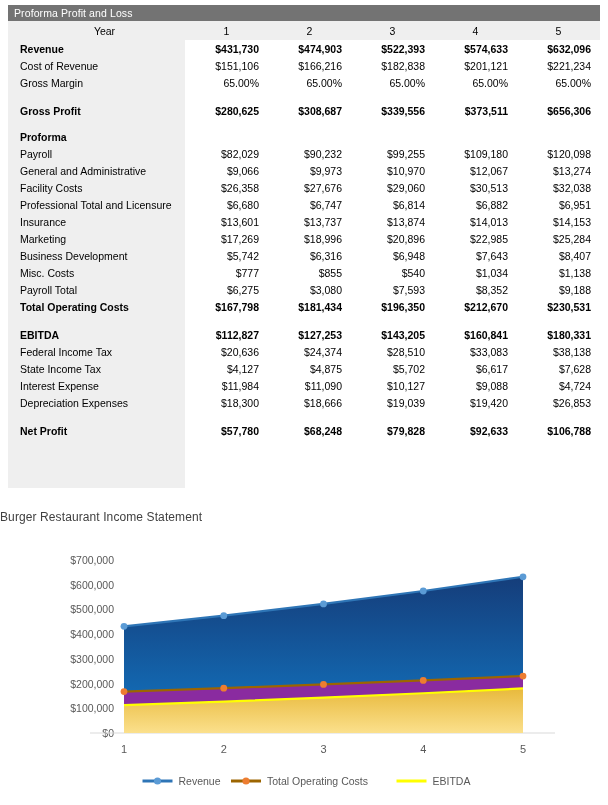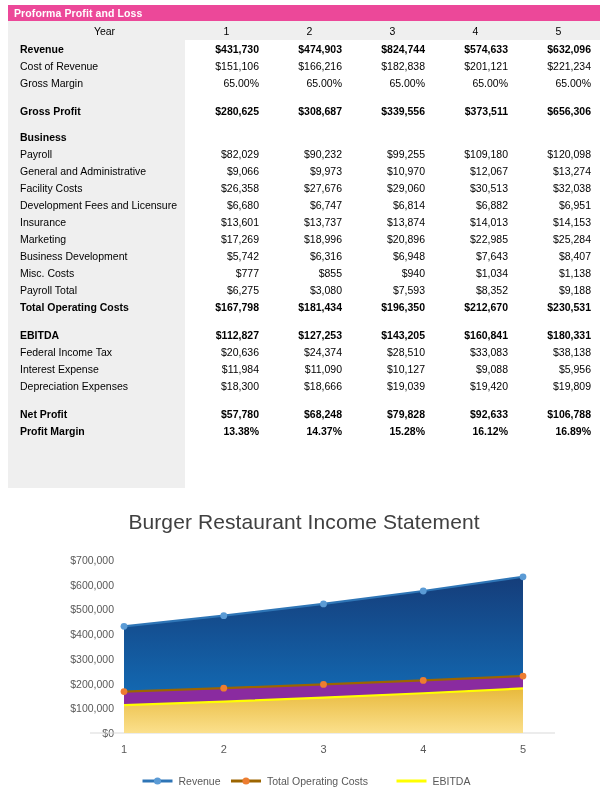--- a/index.html
+++ b/index.html
@@ -22,24 +22,24 @@
     width: 608px;
     height: 500px;
   }
 
   .title-bar {
     position: absolute;
     left: 8px;
     top: 5px;
     width: 592px;
     height: 16px;
-    background: #ec4899;
+    background: #737373;
     color: #ffffff;
     font-size: 10.5px;
-    font-weight: bold;
+    font-weight: normal;
     line-height: 16px;
     padding-left: 6px;
     box-sizing: border-box;
     letter-spacing: .1px;
     white-space: nowrap;
     overflow: hidden;
   }
 
   
   .hdr-band {
@@ -106,22 +106,22 @@
     left: 0;
     top: 500px;
     width: 608px;
     height: 305px;
   }
   #chart-title {
     position: absolute;
     left: 0;
     top: 10px;
     width: 608px;
-    text-align: center;
-    font-size: 21px;
+    text-align: left;
+    font-size: 12px;
     color: #404040;
     letter-spacing: .1px;
   }
   #chart-svg {
     position: absolute;
     left: 0;
     top: 0;
   }
   .ytick, .xtick {
     font-family: "Liberation Sans", sans-serif;
@@ -153,21 +153,21 @@
           <td class="num" style="text-align: center; padding-right: 0px;">1</td>
           <td class="num" style="text-align: center; padding-right: 0px;">2</td>
           <td class="num" style="text-align: center; padding-right: 0px;">3</td>
           <td class="num" style="text-align: center; padding-right: 0px;">4</td>
           <td class="num" style="text-align: center; padding-right: 0px;">5</td>
         </tr>
         <tr class="bold">
           <td class="lbl">Revenue</td>
           <td class="num">$431,730</td>
           <td class="num">$474,903</td>
-          <td class="num">$824,744</td>
+          <td class="num">$522,393</td>
           <td class="num">$574,633</td>
           <td class="num">$632,096</td>
         </tr>
         <tr class="">
           <td class="lbl">Cost of Revenue</td>
           <td class="num">$151,106</td>
           <td class="num">$166,216</td>
           <td class="num">$182,838</td>
           <td class="num">$201,121</td>
           <td class="num">$221,234</td>
@@ -188,21 +188,21 @@
           <td class="num">$280,625</td>
           <td class="num">$308,687</td>
           <td class="num">$339,556</td>
           <td class="num">$373,511</td>
           <td class="num">$656,306</td>
         </tr>
         <tr class="spacer-sm">
           <td class="lbl" colspan="6"></td>
         </tr>
         <tr class="bold">
-          <td class="lbl">Business</td>
+          <td class="lbl">Proforma</td>
           <td class="num"></td>
           <td class="num"></td>
           <td class="num"></td>
           <td class="num"></td>
           <td class="num"></td>
         </tr>
         <tr class="">
           <td class="lbl">Payroll</td>
           <td class="num">$82,029</td>
           <td class="num">$90,232</td>
@@ -220,21 +220,21 @@
         </tr>
         <tr class="">
           <td class="lbl">Facility Costs</td>
           <td class="num">$26,358</td>
           <td class="num">$27,676</td>
           <td class="num">$29,060</td>
           <td class="num">$30,513</td>
           <td class="num">$32,038</td>
         </tr>
         <tr class="">
-          <td class="lbl">Development Fees and Licensure</td>
+          <td class="lbl">Professional Total and Licensure</td>
           <td class="num">$6,680</td>
           <td class="num">$6,747</td>
           <td class="num">$6,814</td>
           <td class="num">$6,882</td>
           <td class="num">$6,951</td>
         </tr>
         <tr class="">
           <td class="lbl">Insurance</td>
           <td class="num">$13,601</td>
           <td class="num">$13,737</td>
@@ -255,21 +255,21 @@
           <td class="num">$5,742</td>
           <td class="num">$6,316</td>
           <td class="num">$6,948</td>
           <td class="num">$7,643</td>
           <td class="num">$8,407</td>
         </tr>
         <tr class="">
           <td class="lbl">Misc. Costs</td>
           <td class="num">$777</td>
           <td class="num">$855</td>
-          <td class="num">$940</td>
+          <td class="num">$540</td>
           <td class="num">$1,034</td>
           <td class="num">$1,138</td>
         </tr>
         <tr class="">
           <td class="lbl">Payroll Total</td>
           <td class="num">$6,275</td>
           <td class="num">$3,080</td>
           <td class="num">$7,593</td>
           <td class="num">$8,352</td>
           <td class="num">$9,188</td>
@@ -295,53 +295,53 @@
         </tr>
         <tr class="">
           <td class="lbl">Federal Income Tax</td>
           <td class="num">$20,636</td>
           <td class="num">$24,374</td>
           <td class="num">$28,510</td>
           <td class="num">$33,083</td>
           <td class="num">$38,138</td>
         </tr>
         <tr class="">
+          <td class="lbl">State Income Tax</td>
+          <td class="num">$4,127</td>
+          <td class="num">$4,875</td>
+          <td class="num">$5,702</td>
+          <td class="num">$6,617</td>
+          <td class="num">$7,628</td>
+        </tr>
+        <tr class="">
           <td class="lbl">Interest Expense</td>
           <td class="num">$11,984</td>
           <td class="num">$11,090</td>
           <td class="num">$10,127</td>
           <td class="num">$9,088</td>
-          <td class="num">$5,956</td>
+          <td class="num">$4,724</td>
         </tr>
         <tr class="">
           <td class="lbl">Depreciation Expenses</td>
           <td class="num">$18,300</td>
           <td class="num">$18,666</td>
           <td class="num">$19,039</td>
           <td class="num">$19,420</td>
-          <td class="num">$19,809</td>
+          <td class="num">$26,853</td>
         </tr>
         <tr class="spacer">
           <td class="lbl" colspan="6"></td>
         </tr>
         <tr class="bold">
           <td class="lbl">Net Profit</td>
           <td class="num">$57,780</td>
           <td class="num">$68,248</td>
           <td class="num">$79,828</td>
           <td class="num">$92,633</td>
           <td class="num">$106,788</td>
-        </tr>
-        <tr class="bold">
-          <td class="lbl">Profit Margin</td>
-          <td class="num">13.38%</td>
-          <td class="num">14.37%</td>
-          <td class="num">15.28%</td>
-          <td class="num">16.12%</td>
-          <td class="num">16.89%</td>
         </tr>
       </tbody>
   </table>
 </div>
 
 <div id="chart-block">
   <div id="chart-title">Burger Restaurant Income Statement</div>
   <svg id="chart-svg" width="608" height="305">
       <defs>
         <linearGradient id="gRev" x1="0" y1="0" x2="0" y2="1">

